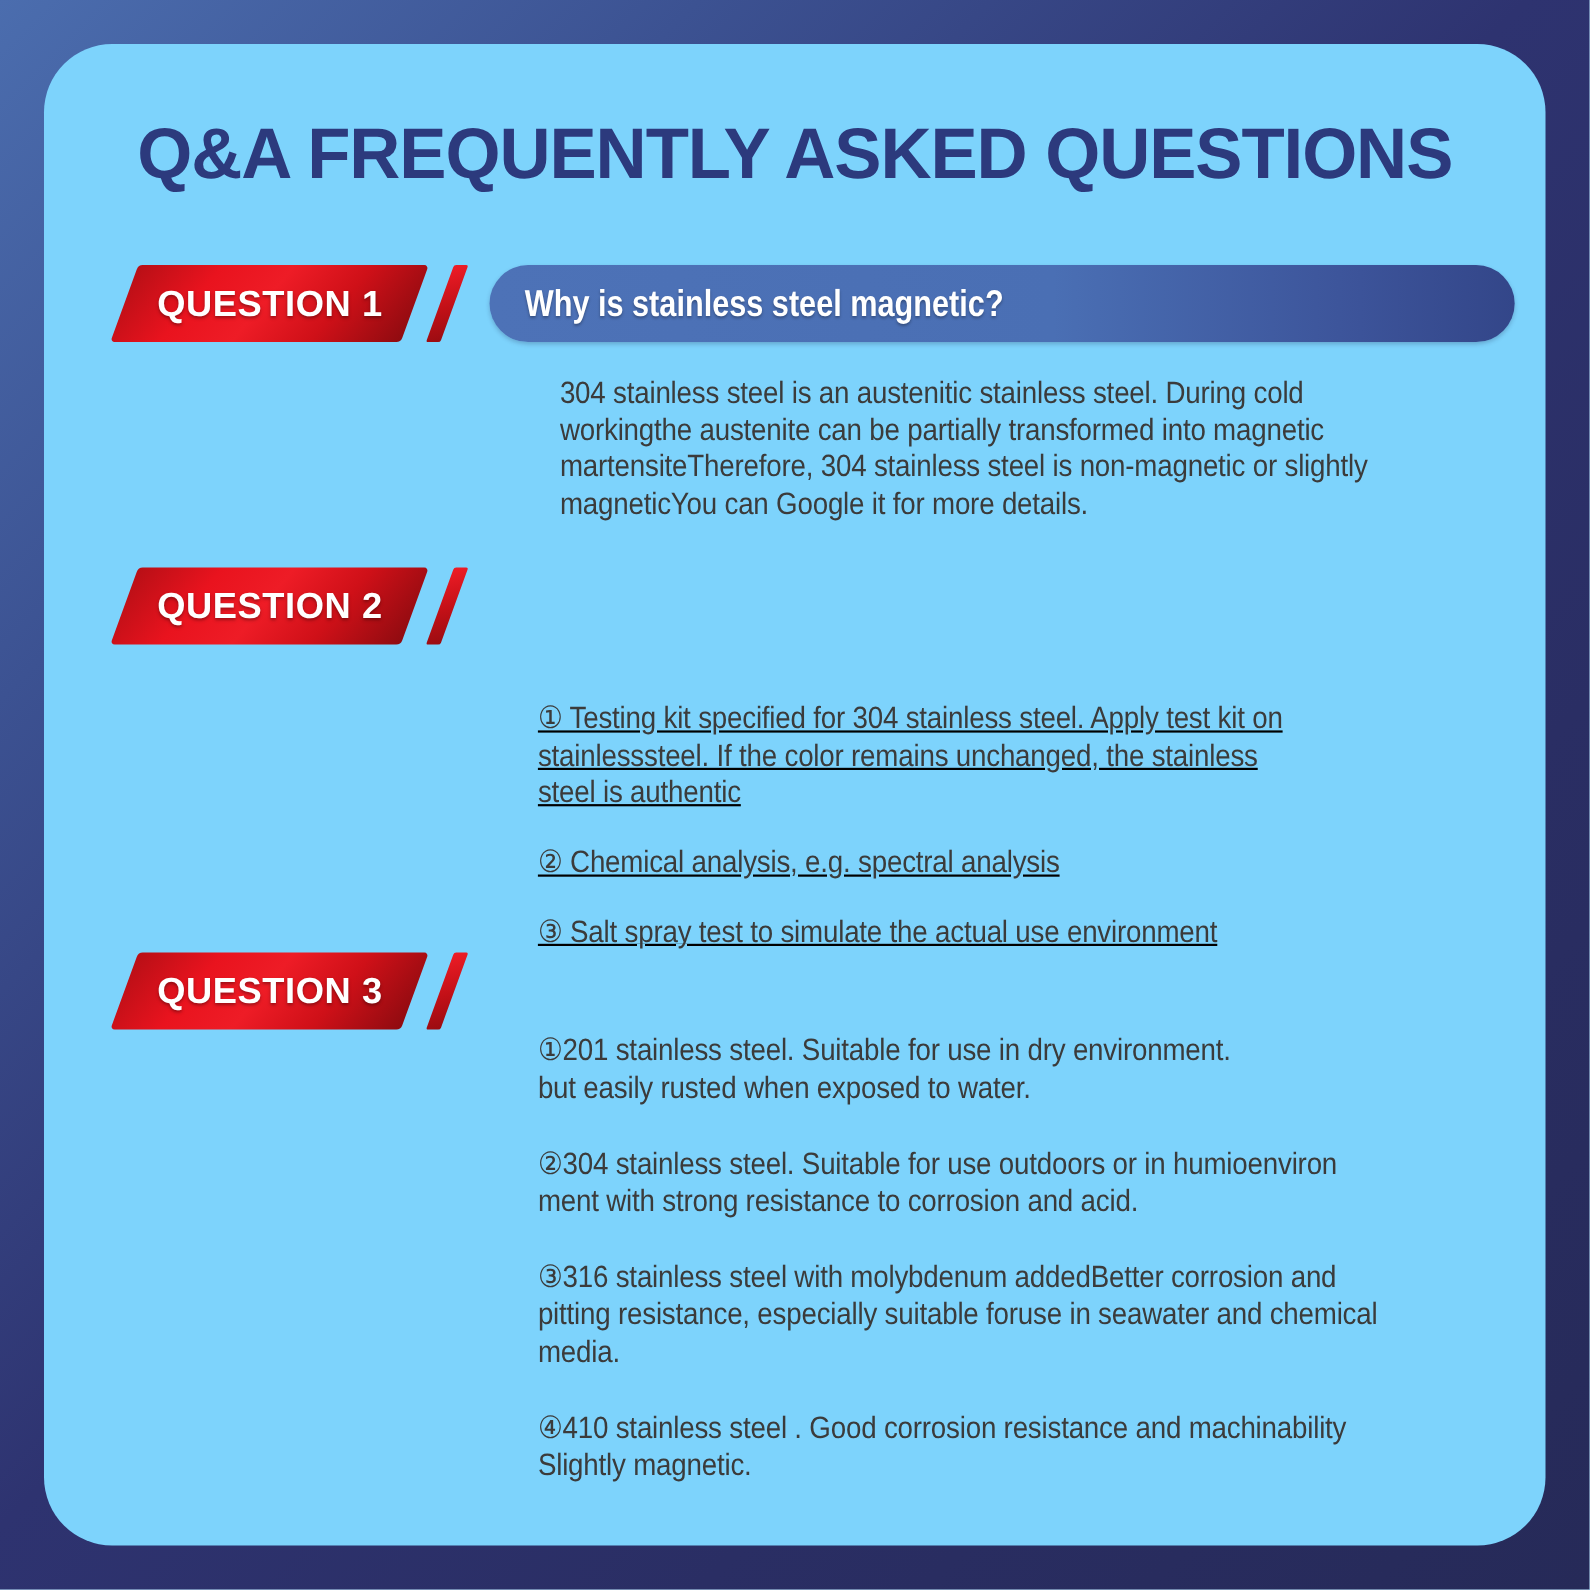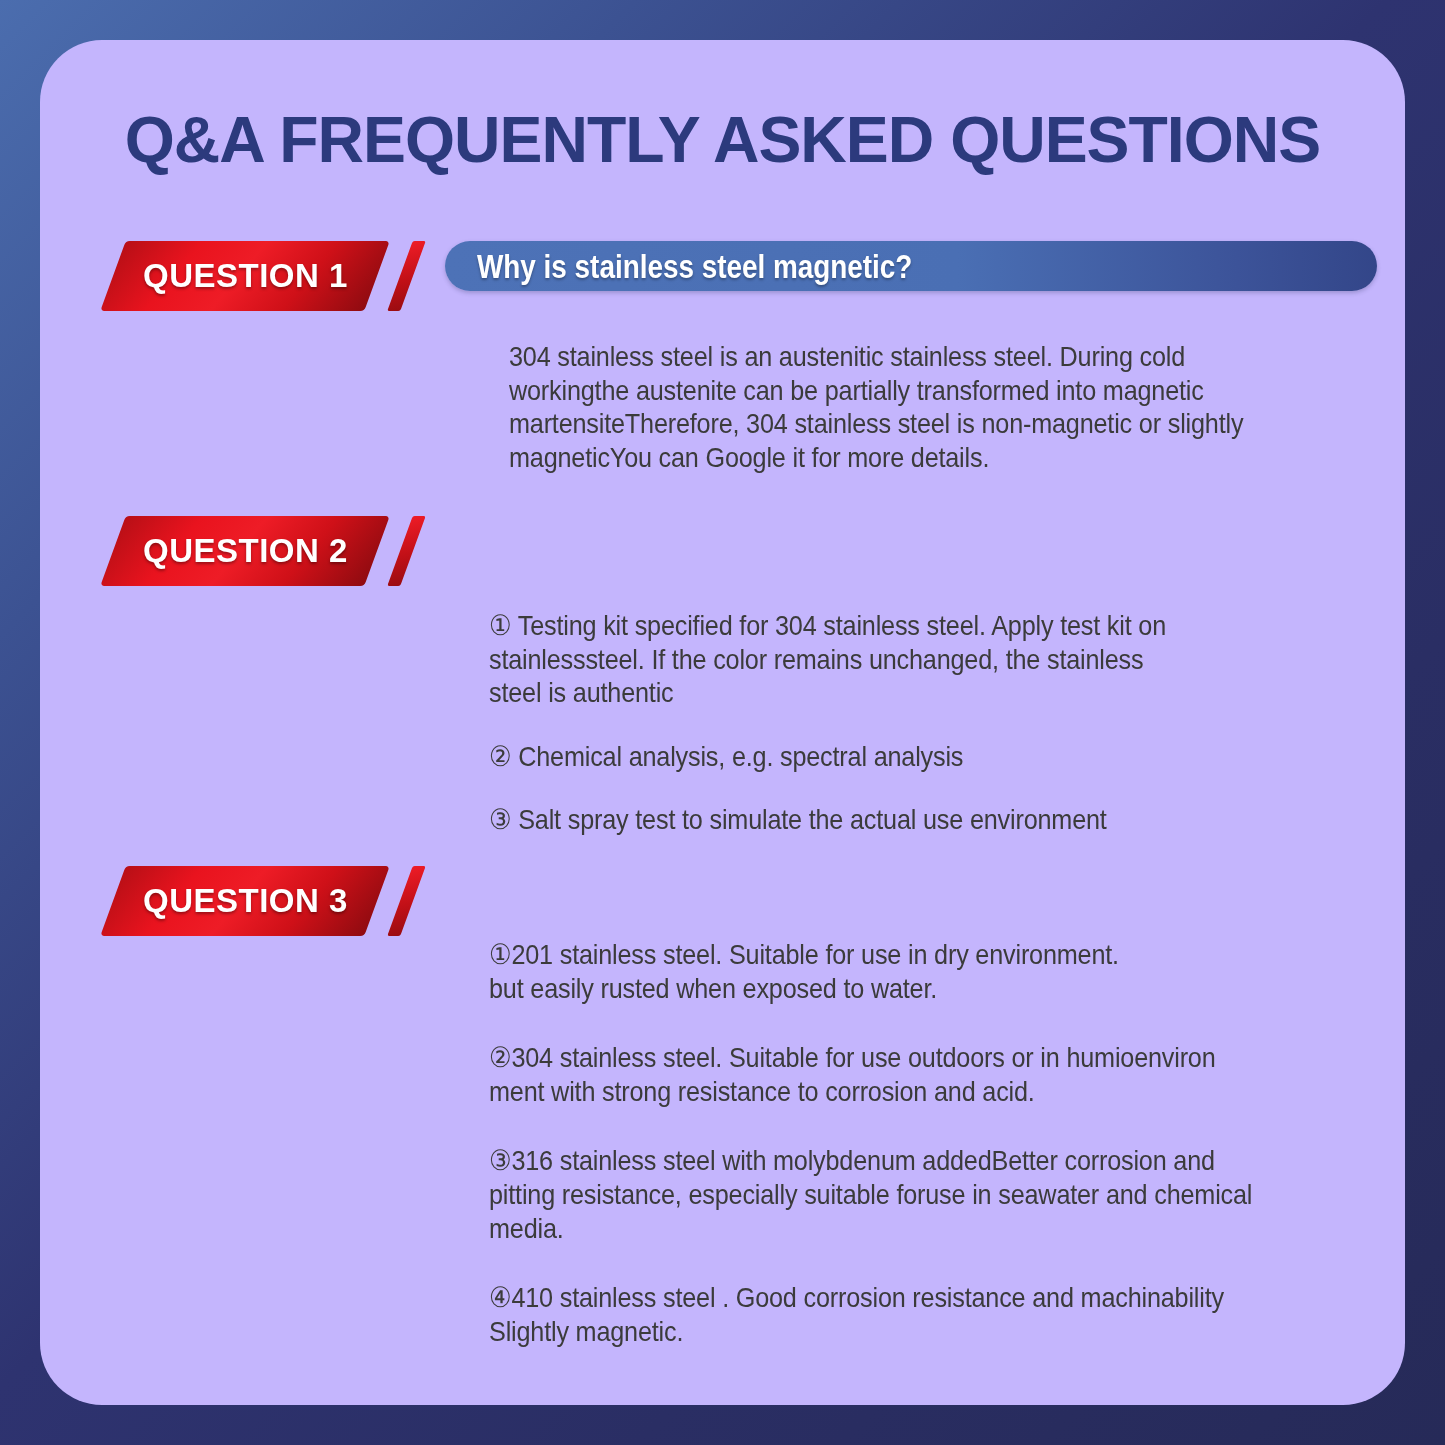--- a/index.html
+++ b/index.html
@@ -2,21 +2,21 @@
 <html><head>
 <meta charset="utf-8">
 <style>
   html,body{margin:0;padding:0;}
   body{
     width:1445px;height:1445px;overflow:hidden;position:relative;
     font-family:"Liberation Sans","DejaVu Sans",sans-serif;
     background:linear-gradient(135deg,#4b6dae 0%,#3c5292 22%,#2e3370 48%,#2a2e64 72%,#262a58 100%);
   }
   .card{
-    position:absolute;inset:40px;background:#c4b5fd;border-radius:62px;
+    position:absolute;inset:40px;background:#7dd3fc;border-radius:62px;
   }
   .title{
     position:absolute;top:62px;left:0;width:100%;text-align:center;margin:0;
     font-size:65px;font-weight:700;color:#2c3a7d;letter-spacing:-1px;
     transform:scaleX(0.99);transform-origin:center top;white-space:nowrap;
   }
   .qa-row{position:absolute;left:60px;right:28px;height:70px;}
   .row1{top:201px;}
   .row2{top:476px;}
   .row3{top:826px;}
@@ -32,35 +32,35 @@
     color:#ffffff;font-size:33px;font-weight:700;letter-spacing:0.5px;
     text-shadow:0 2px 3px rgba(0,0,0,0.35);white-space:nowrap;
   }
   .stripe{
     position:absolute;left:300px;top:0;width:13px;height:70px;
     transform:skewX(-20deg);
     background:linear-gradient(165deg,#ee1c26 0%,#c21017 55%,#9a0c11 100%);
     border-radius:2px;
   }
   .banner{
-    position:absolute;left:345px;right:0;top:0;height:50px;
+    position:absolute;left:345px;right:0;top:0;height:70px;
     background:linear-gradient(90deg,#4d72b7 0%,#4a6fb4 55%,#3c5399 85%,#334689 100%);
     border-radius:35px;
     display:flex;align-items:center;
     padding-left:32px;box-sizing:border-box;
     box-shadow:0 2px 4px rgba(30,40,80,0.25);
   }
   .banner-text{
     color:#ffffff;font-size:34px;font-weight:700;white-space:nowrap;
     transform:scaleX(0.82);transform-origin:left center;
     text-shadow:0 2px 3px rgba(0,0,0,0.3);
   }
   .answer{position:absolute;left:449px;right:60px;}
   .answer1{top:300px;margin-left:20px;}
-  .answer2{top:569px;}
+  .answer2{top:596px;text-decoration:underline;}
   .answer3{top:898px;}
   .para{
     margin:0 0 30px 0;
     font-size:28px;line-height:1.2;color:#3b3b3b;
     white-space:pre-line;
     transform:scaleX(0.9);transform-origin:left top;
     letter-spacing:-0.2px;
   }
   .answer3 .para{margin-bottom:36px;}
   .para:last-child{margin-bottom:0;}

